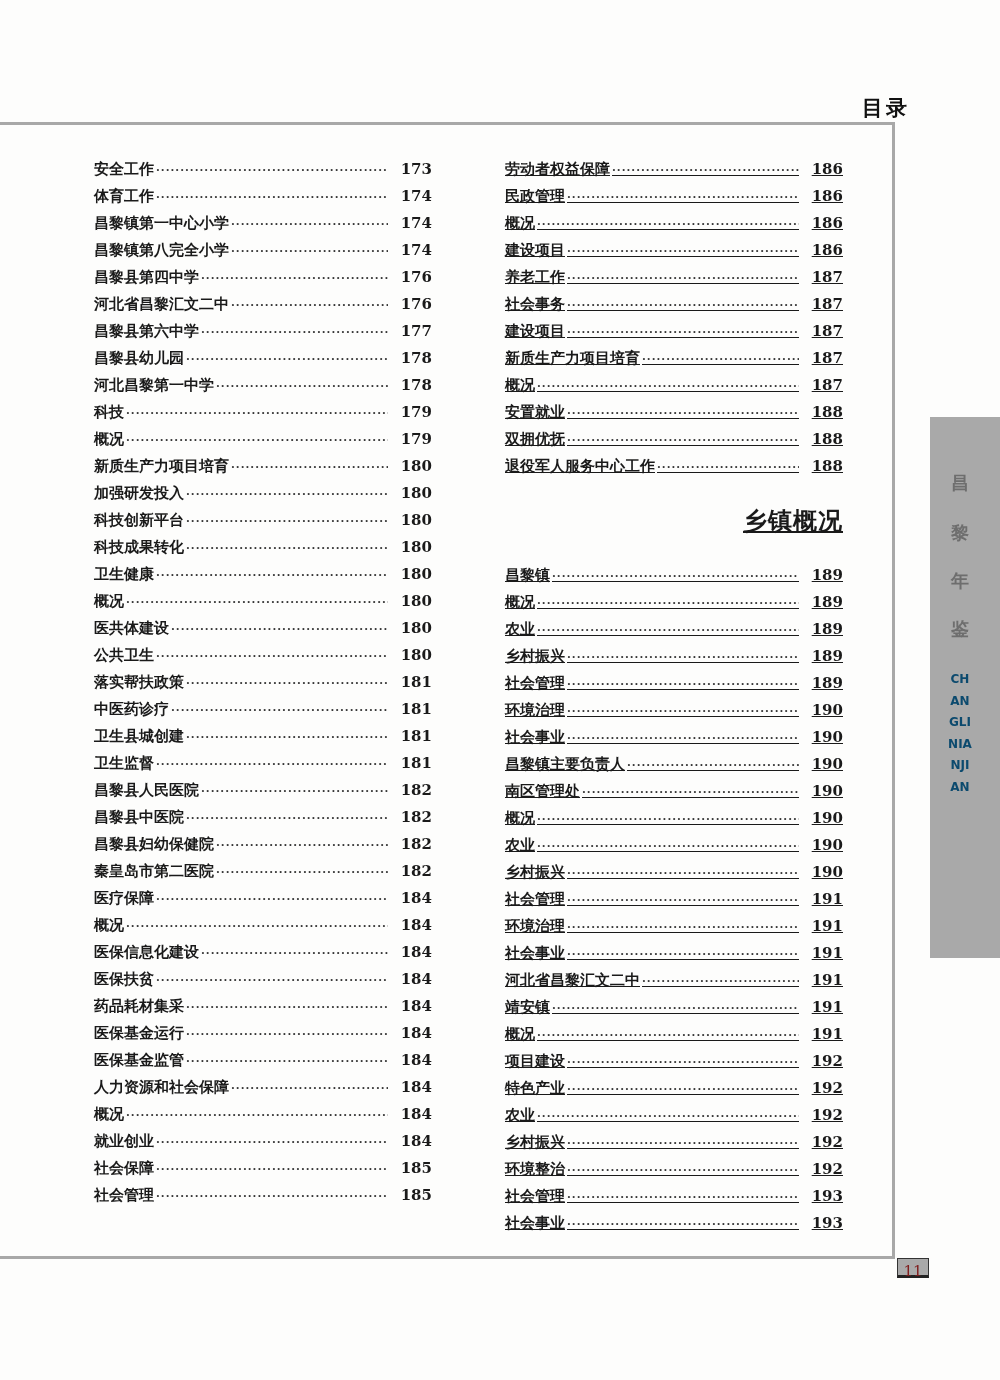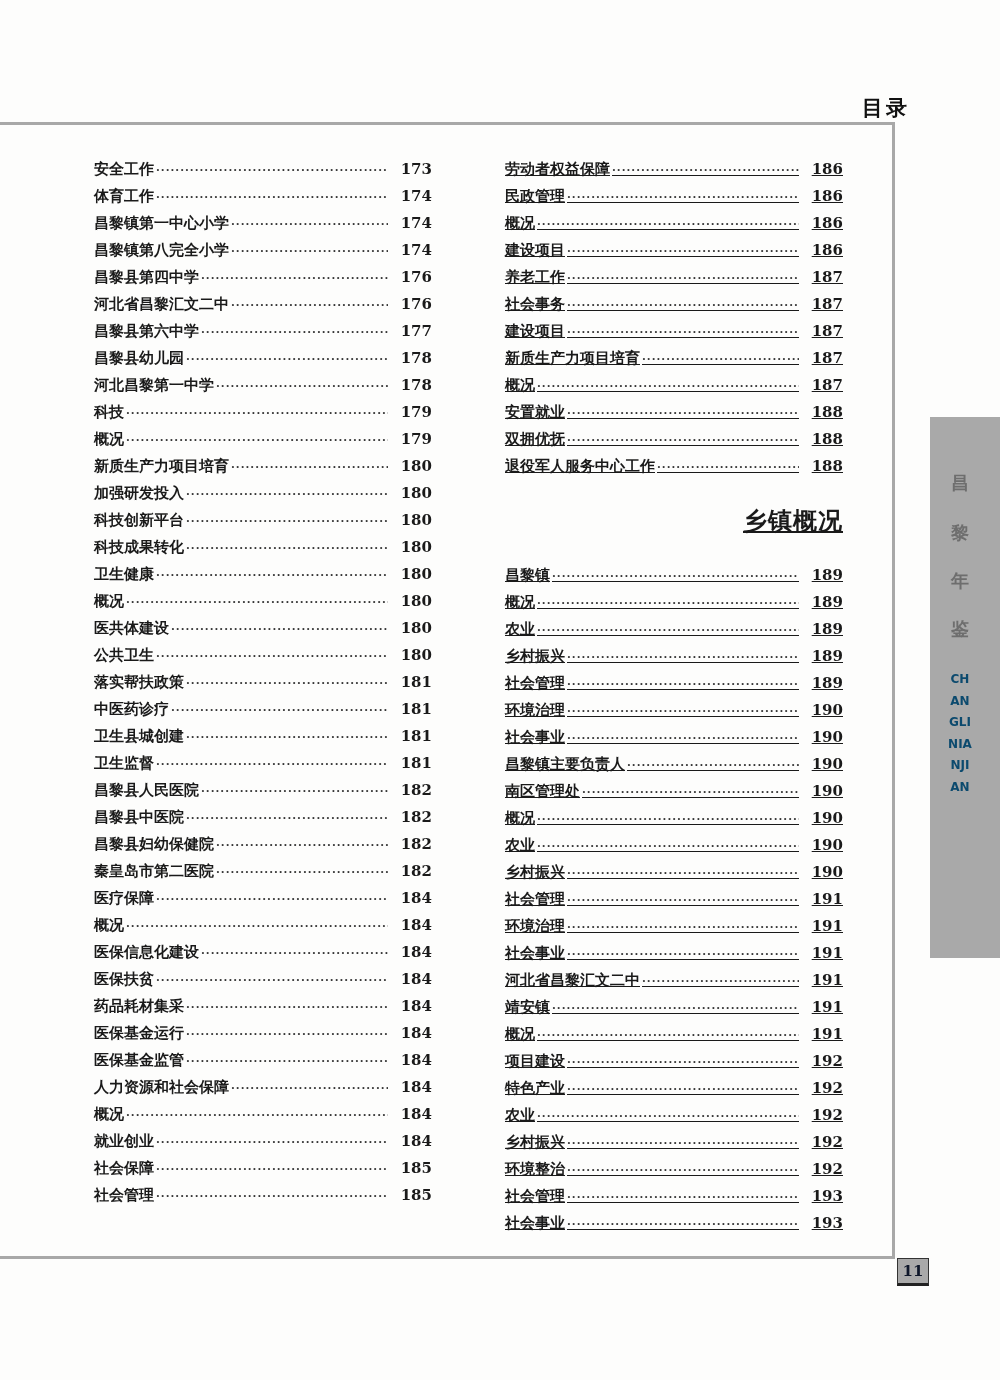--- a/index.html
+++ b/index.html
@@ -61,26 +61,26 @@
       font-size: 18px; font-weight: bold; color: #6e6e6e;
     }
     .side-tab .en {
       position: absolute; left: 18px; top: 252px; width: 24px;
       text-align: center; font-family: "DejaVu Sans", sans-serif;
       font-size: 12px; font-weight: bold; color: #0c4a6e;
       line-height: 21.5px; word-break: break-all;
     }
     .page-number {
       position: absolute; left: 897px; top: 1258px;
-      width: 32px; height: 28px;
+      width: 32px; height: 20px;
       background: #a9a9a9; border: 1px solid #333;
       border-bottom: 3px solid #222;
       box-sizing: border-box;
       text-align: center; line-height: 25px;
-      font-size: 15px; font-weight: bold; color: #0f172a;
+      font-size: 15px; font-weight: normal; color: #7f1d1d;
     }
   </style>
 </head>
 <body>
 
 <div class="header-title">目录</div>
 
 <div class="frame"></div>
 
 <div class="col col-left" id="col-left">

